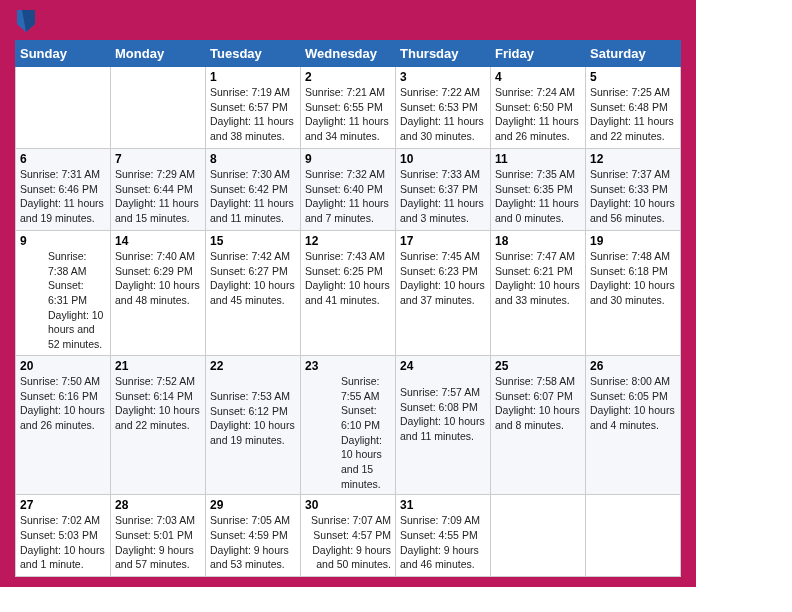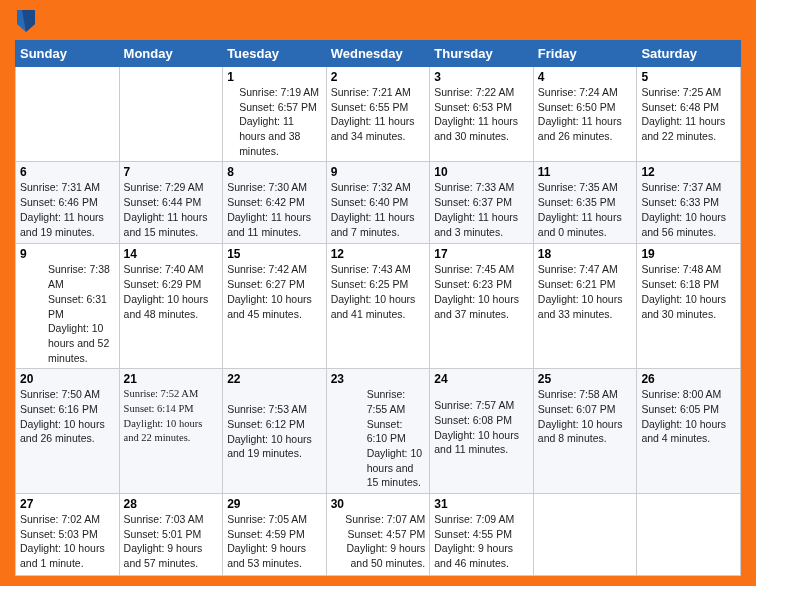--- a/index.html
+++ b/index.html
@@ -4,22 +4,22 @@
   <style>
     * { box-sizing: border-box; margin: 0; padding: 0; }
     body {
       font-family: Arial, sans-serif;
       background: #fff;
       width: 792px;
       min-height: 612px;
       overflow: hidden;
     }
     .page {
-      width: 756px;
-      background: #f97316;
+      width: 696px;
+      background: #be185d;
       padding: 10px 15px 10px 15px;
     }
     .header {
       display: flex;
       justify-content: space-between;
       align-items: flex-start;
       margin-bottom: 8px;
     }
     .logo {
       display: flex;
@@ -124,21 +124,21 @@
           <th>Friday</th>
           <th>Saturday</th>
         </tr>
     </thead>
     <tbody id="calendar-body">
     <tr>
           <td class="empty-cell"></td>
           <td class="empty-cell"></td>
           <td>
             <span class="day-number">1</span>
-            <div class="day-info" style="white-space: pre-line; margin-left: 12px;">Sunrise: 7:19 AM
+            <div class="day-info" style="white-space: pre-line;">Sunrise: 7:19 AM
 Sunset: 6:57 PM
 Daylight: 11 hours and 38 minutes.</div>
           </td>
           <td>
             <span class="day-number">2</span>
             <div class="day-info" style="white-space: pre-line;">Sunrise: 7:21 AM
 Sunset: 6:55 PM
 Daylight: 11 hours and 34 minutes.</div>
           </td>
           <td>
@@ -250,21 +250,21 @@
         </tr>
         <tr>
           <td>
             <span class="day-number">20</span>
             <div class="day-info" style="white-space: pre-line;">Sunrise: 7:50 AM
 Sunset: 6:16 PM
 Daylight: 10 hours and 26 minutes.</div>
           </td>
           <td>
             <span class="day-number">21</span>
-            <div class="day-info" style="white-space: pre-line; font-family: Liberation Serif, serif;">Sunrise: 7:52 AM
+            <div class="day-info" style="white-space: pre-line;">Sunrise: 7:52 AM
 Sunset: 6:14 PM
 Daylight: 10 hours and 22 minutes.</div>
           </td>
           <td>
             <span class="day-number">22</span>
             <div class="day-info" style="white-space: pre-line; margin-top: 16px;">Sunrise: 7:53 AM
 Sunset: 6:12 PM
 Daylight: 10 hours and 19 minutes.</div>
           </td>
           <td>

